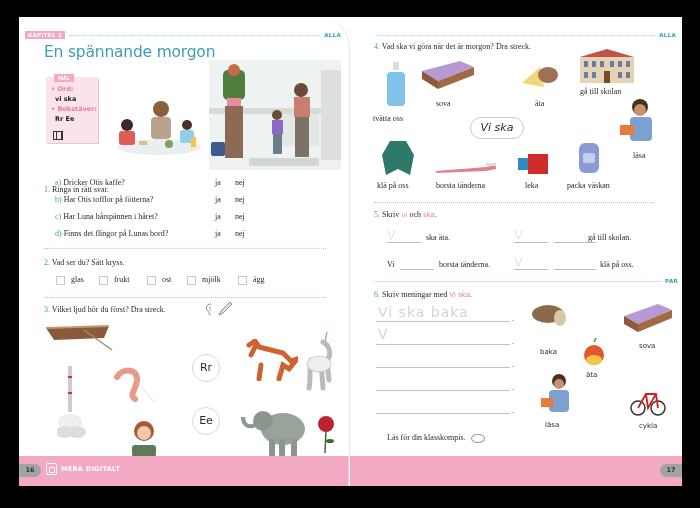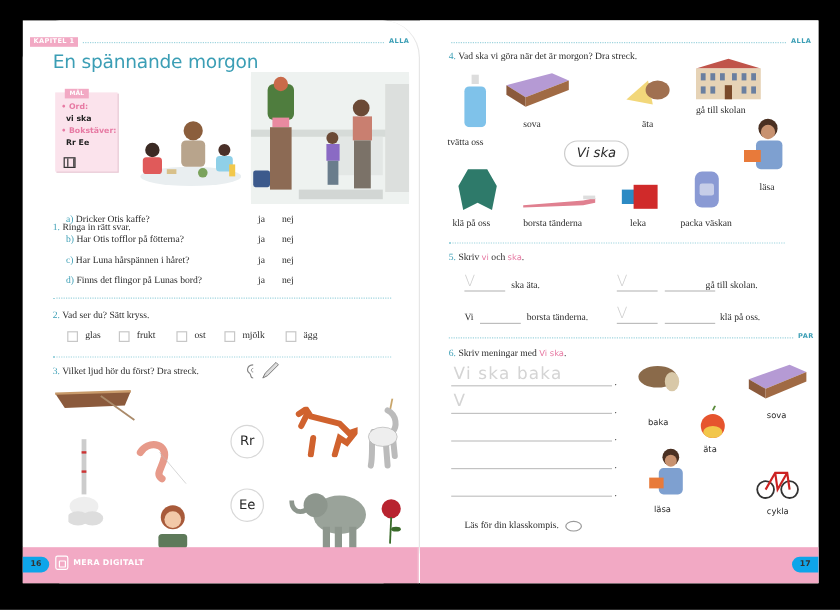--- a/index.html
+++ b/index.html
@@ -6,21 +6,21 @@
   html, body { width: 700px; height: 508px; background: #000; overflow: hidden; }
   body { position: relative; font-family: "Liberation Serif", "DejaVu Serif", serif; color: #2a2a2a; }
 
   .spread { position: absolute; left: 19px; top: 17px; width: 663px; height: 469px; background: #fff; }
   .page { position: absolute; top: 0; height: 469px; background: #fff; }
   .page.left { left: 0; width: 331px; border-right: 1px solid #e6e6e6; border-radius: 31px; }
   .page.right { left: 331px; width: 332px; }
 
   .footer { position: absolute; left: 0; bottom: 0; width: 100%; height: 30px; background: #f2a9c4; }
   .page.left .footer { border-right: 1px solid #f6c6d8; }
-  .pill { position: absolute; top: 8px; height: 13px; background: #0ea5e9; font-family: "DejaVu Sans", sans-serif; font-size: 6.5px; font-weight: bold; color: #333; line-height: 13px; text-align: center; }
+  .pill { position: absolute; top: 8px; height: 13px; background: #a3a3a3; font-family: "DejaVu Sans", sans-serif; font-size: 6.5px; font-weight: bold; color: #333; line-height: 13px; text-align: center; }
   .pill.l { left: 0; width: 22px; border-radius: 0 7px 7px 0; }
   .pill.r { right: 0; width: 22px; border-radius: 7px 0 0 7px; margin-left: 22px; }
   .digital { position: absolute; left: 27px; top: 7px; display: flex; align-items: center; gap: 4px; }
   .digital .ico { width: 11px; height: 12px; border: 1.5px solid #fff; border-radius: 2px; position: relative; }
   .digital .ico::after { content: ""; position: absolute; left: 2px; top: 3px; width: 4px; height: 4px; border: 1px solid #fff; border-radius: 1px; }
   .digital span { font-family: "DejaVu Sans", sans-serif; font-size: 6.5px; font-weight: bold; color: #fff; letter-spacing: 0.3px; }
 
   .header-row { position: absolute; top: 13px; height: 10px; display: flex; align-items: center; }
   .kapitel { background: #f2a9c4; color: #fff; font-family: "DejaVu Sans", sans-serif; font-size: 5.5px; font-weight: bold; padding: 1px 3px; letter-spacing: 0.3px; }
   .dots { flex: 1; border-top: 1px dotted #9fd4de; margin: 0 4px; height: 0; }

